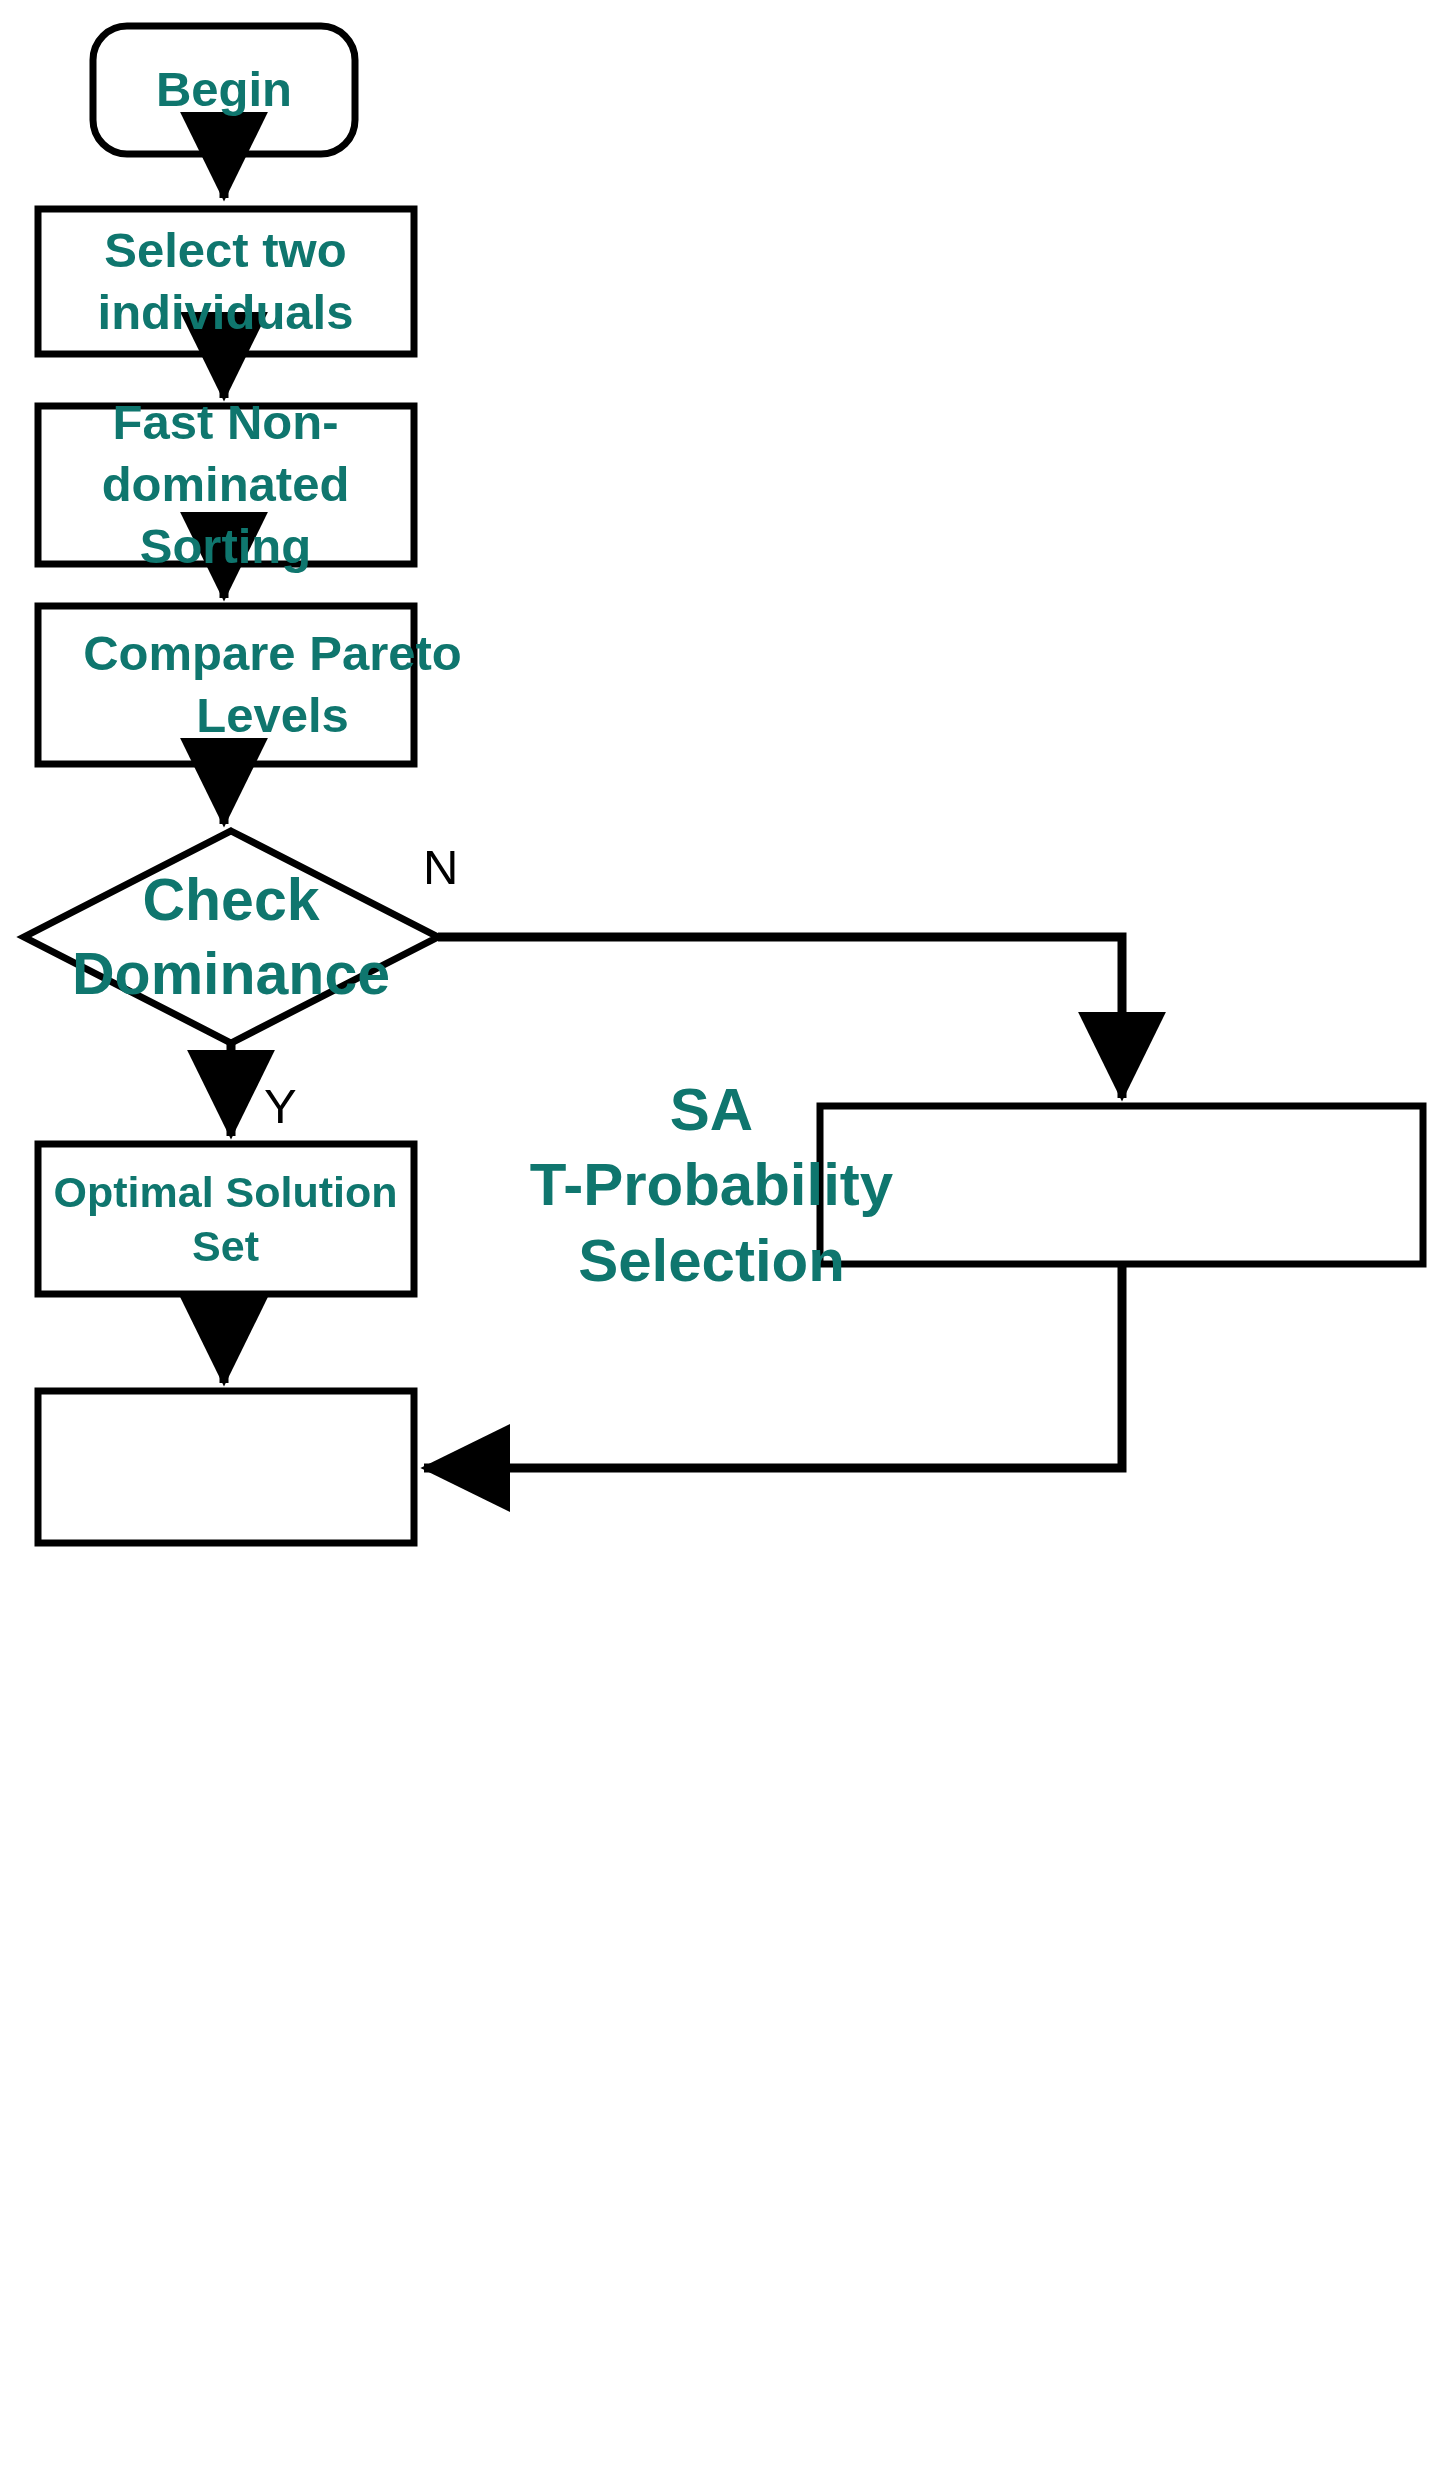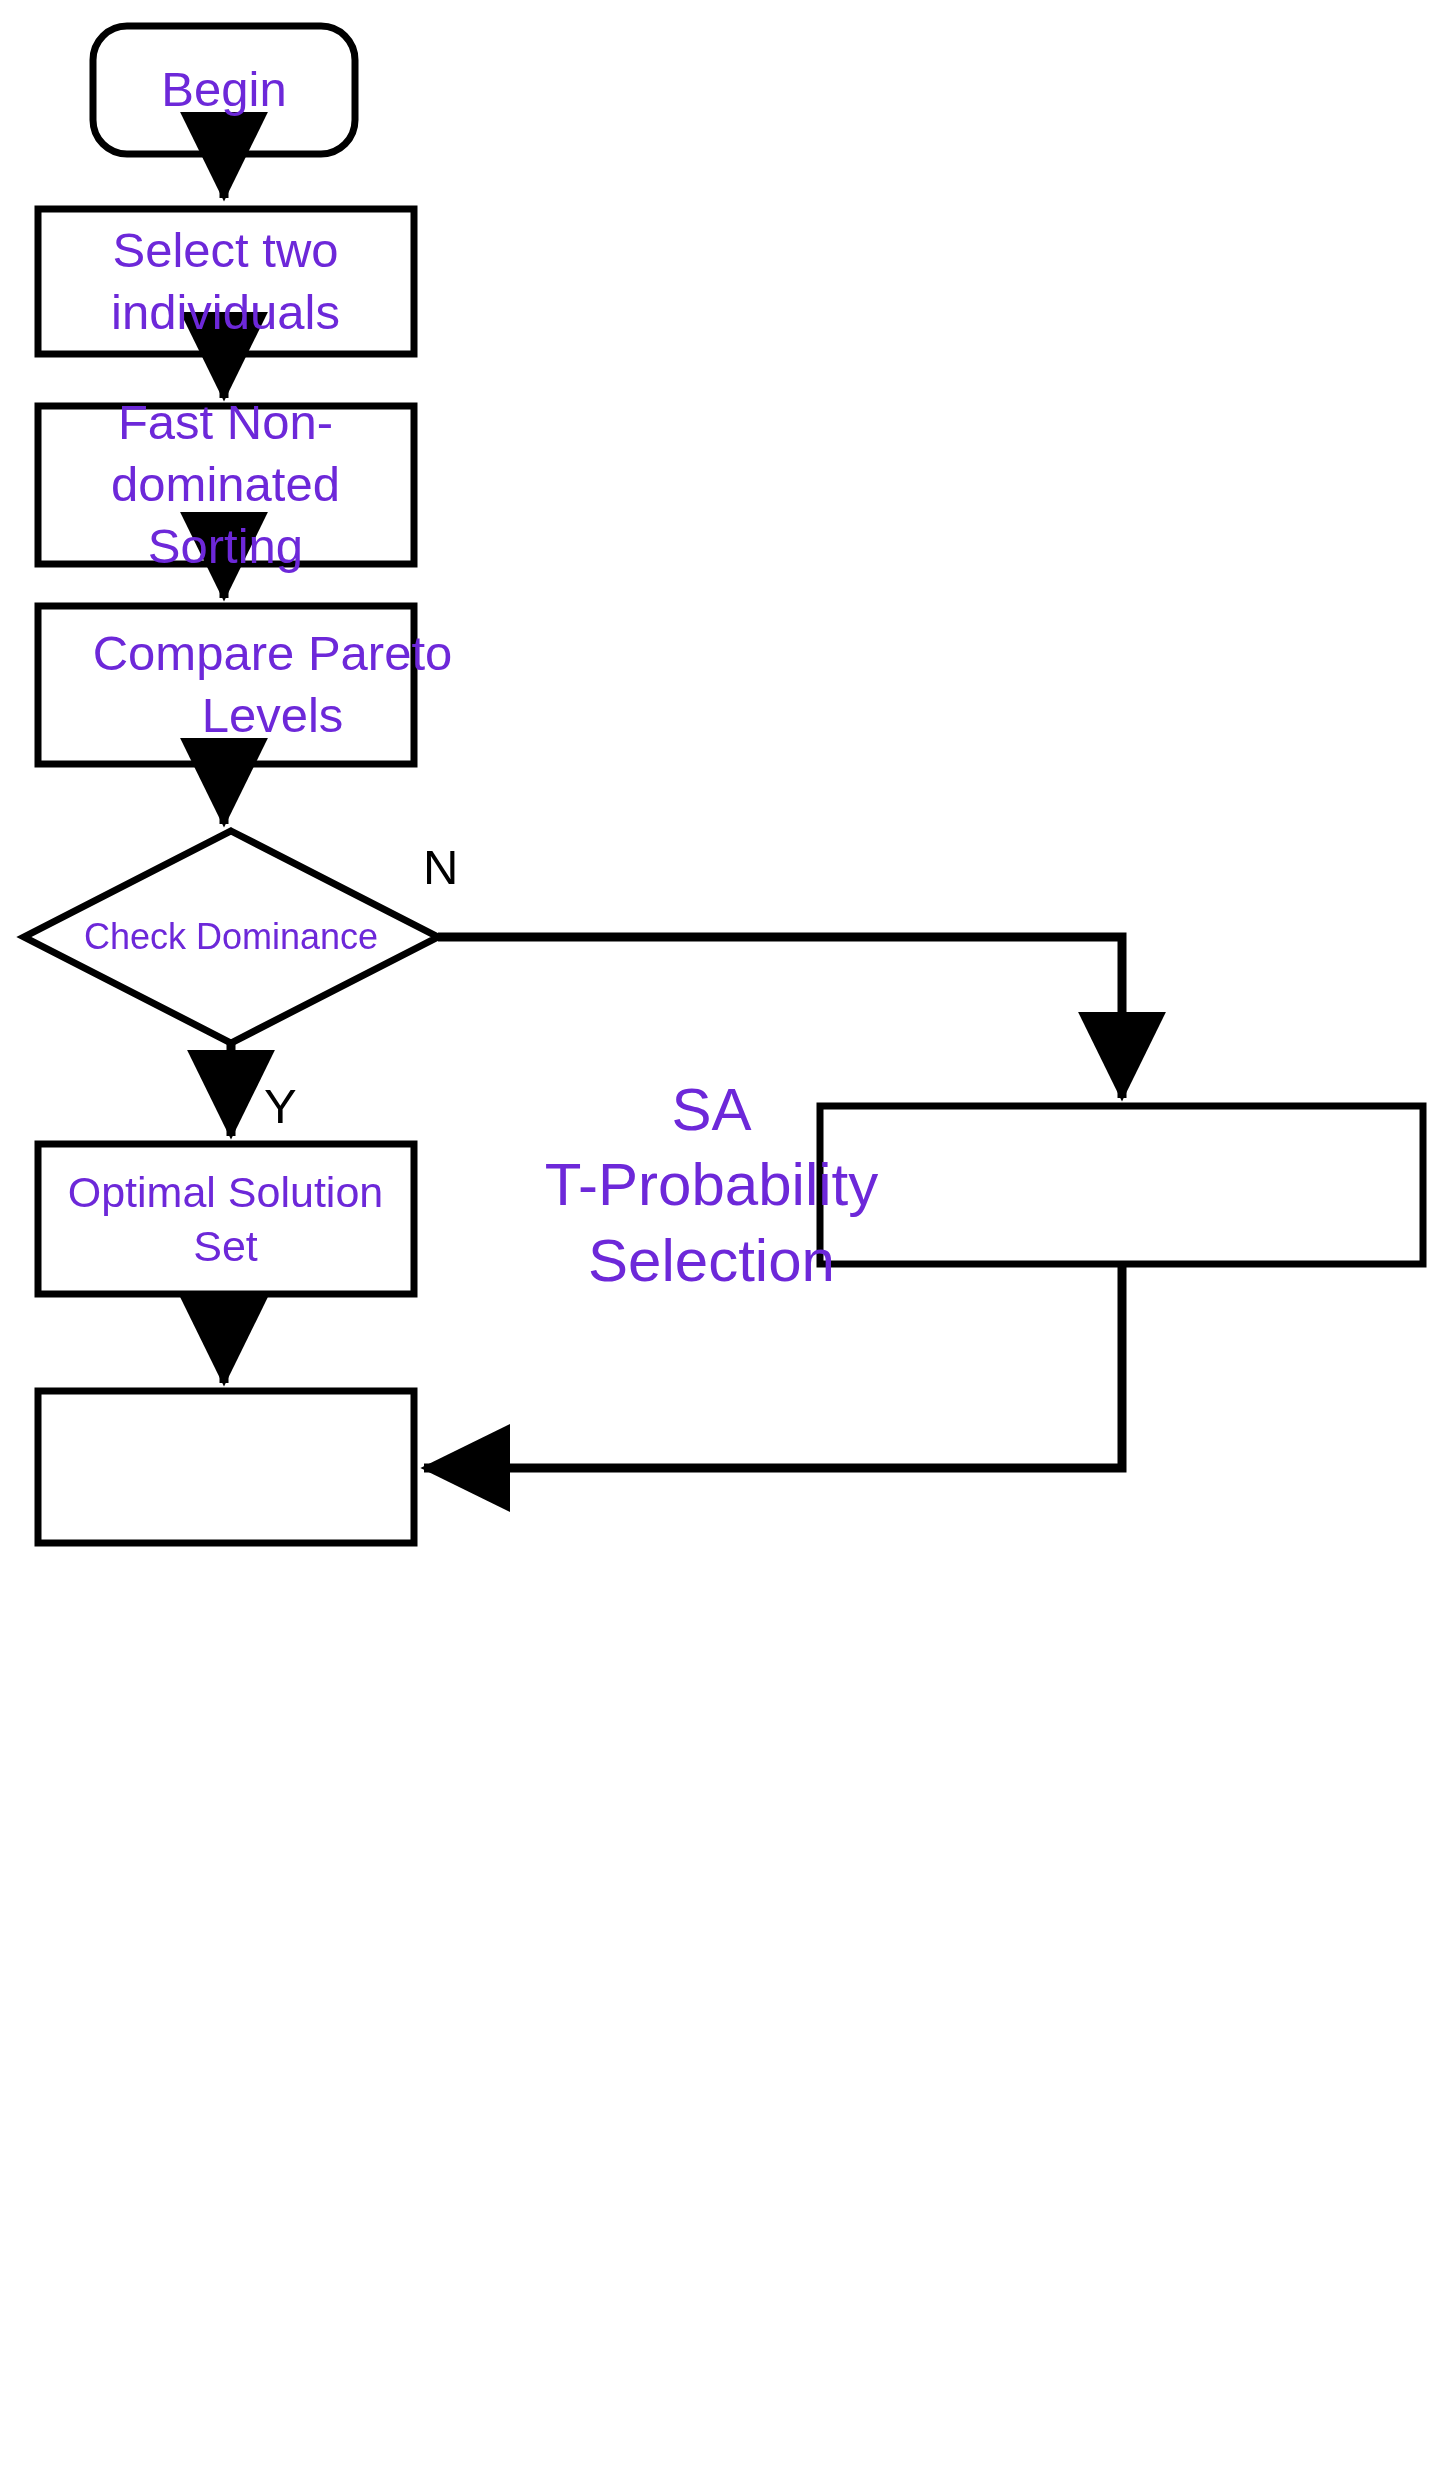--- a/index.html
+++ b/index.html
@@ -27,41 +27,41 @@
     width: 1451px;
     height: 2481px;
     display: block;
   }
   .node-label {
     position: absolute;
     display: flex;
     align-items: center;
     justify-content: center;
     text-align: center;
-    color: #6d28d9;
+    color: #0f766e;
     font-family: "Liberation Sans", sans-serif;
-    font-weight: 400;
+    font-weight: 700;
     line-height: 1.26;
     white-space: pre-line;
     pointer-events: none;
   }
   .edge-label {
     position: absolute;
     color: #000000;
     font-family: "Liberation Sans", sans-serif;
     font-weight: 400;
     line-height: 1;
   }
 
   
   #label-begin        { left: 92px;  top: 25px;   width: 264px; height: 130px; font-size: 49px; }
   #label-select       { left: 36px;  top: 208px;  width: 379px; height: 147px; font-size: 49px; }
   #label-sorting      { left: 36px;  top: 405px;  width: 379px; height: 160px; font-size: 49px; }
   #label-compare      { left: 36px;  top: 605px;  width: 379px; height: 160px; font-size: 49px; margin-left: 47px; }
-  #label-dominance    { left: 22px;  top: 905px;  width: 418px; height: 64px;  font-size: 36px; }
+  #label-dominance    { left: 22px;  top: 905px;  width: 418px; height: 64px;  font-size: 59px; }
   #label-optimal      { left: 36px;  top: 1143px; width: 379px; height: 152px; font-size: 43px; }
   #label-sa           { left: 518px; top: 1105px; width: 387px; height: 160px; font-size: 60px; }
   #label-offspring    { left: 36px;  top: 1390px; width: 379px; height: 155px; font-size: 49px; }
 
   #label-branch-n     { left: 423px; top: 843px;  font-size: 49px; }
   #label-branch-y     { left: 264px; top: 1082px; font-size: 49px; }
 </style>
 </head>
 <body>
 

